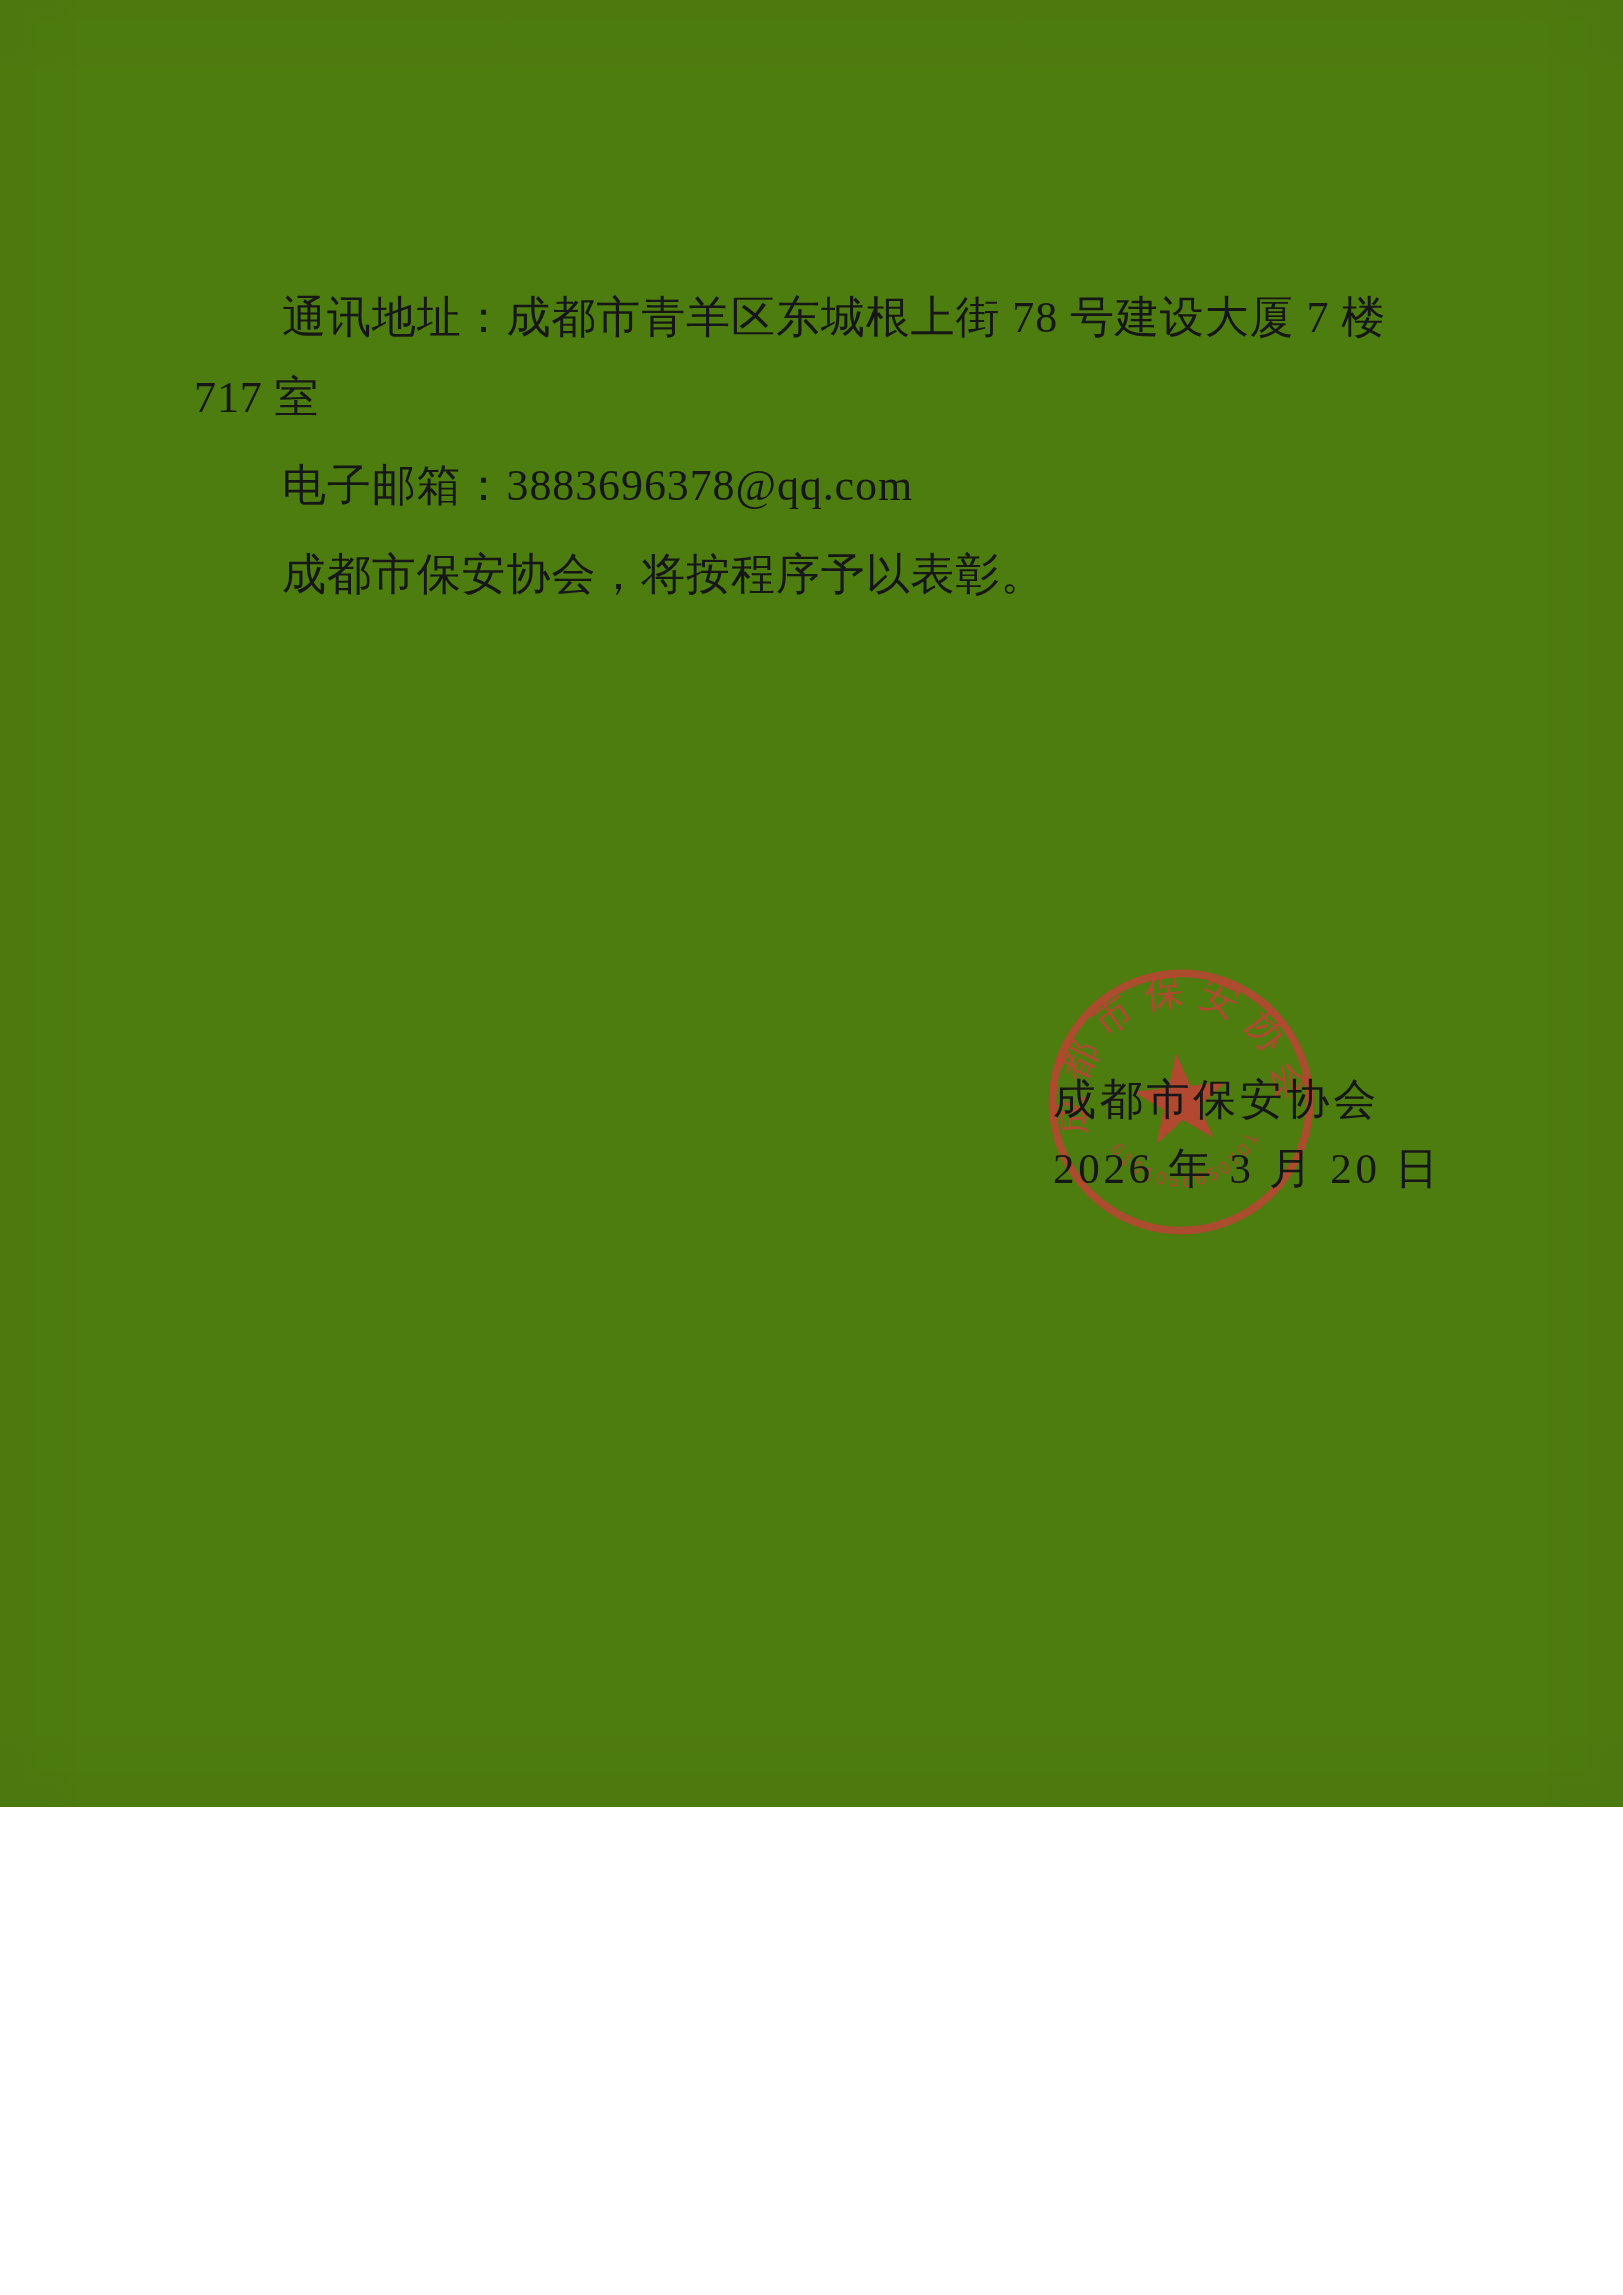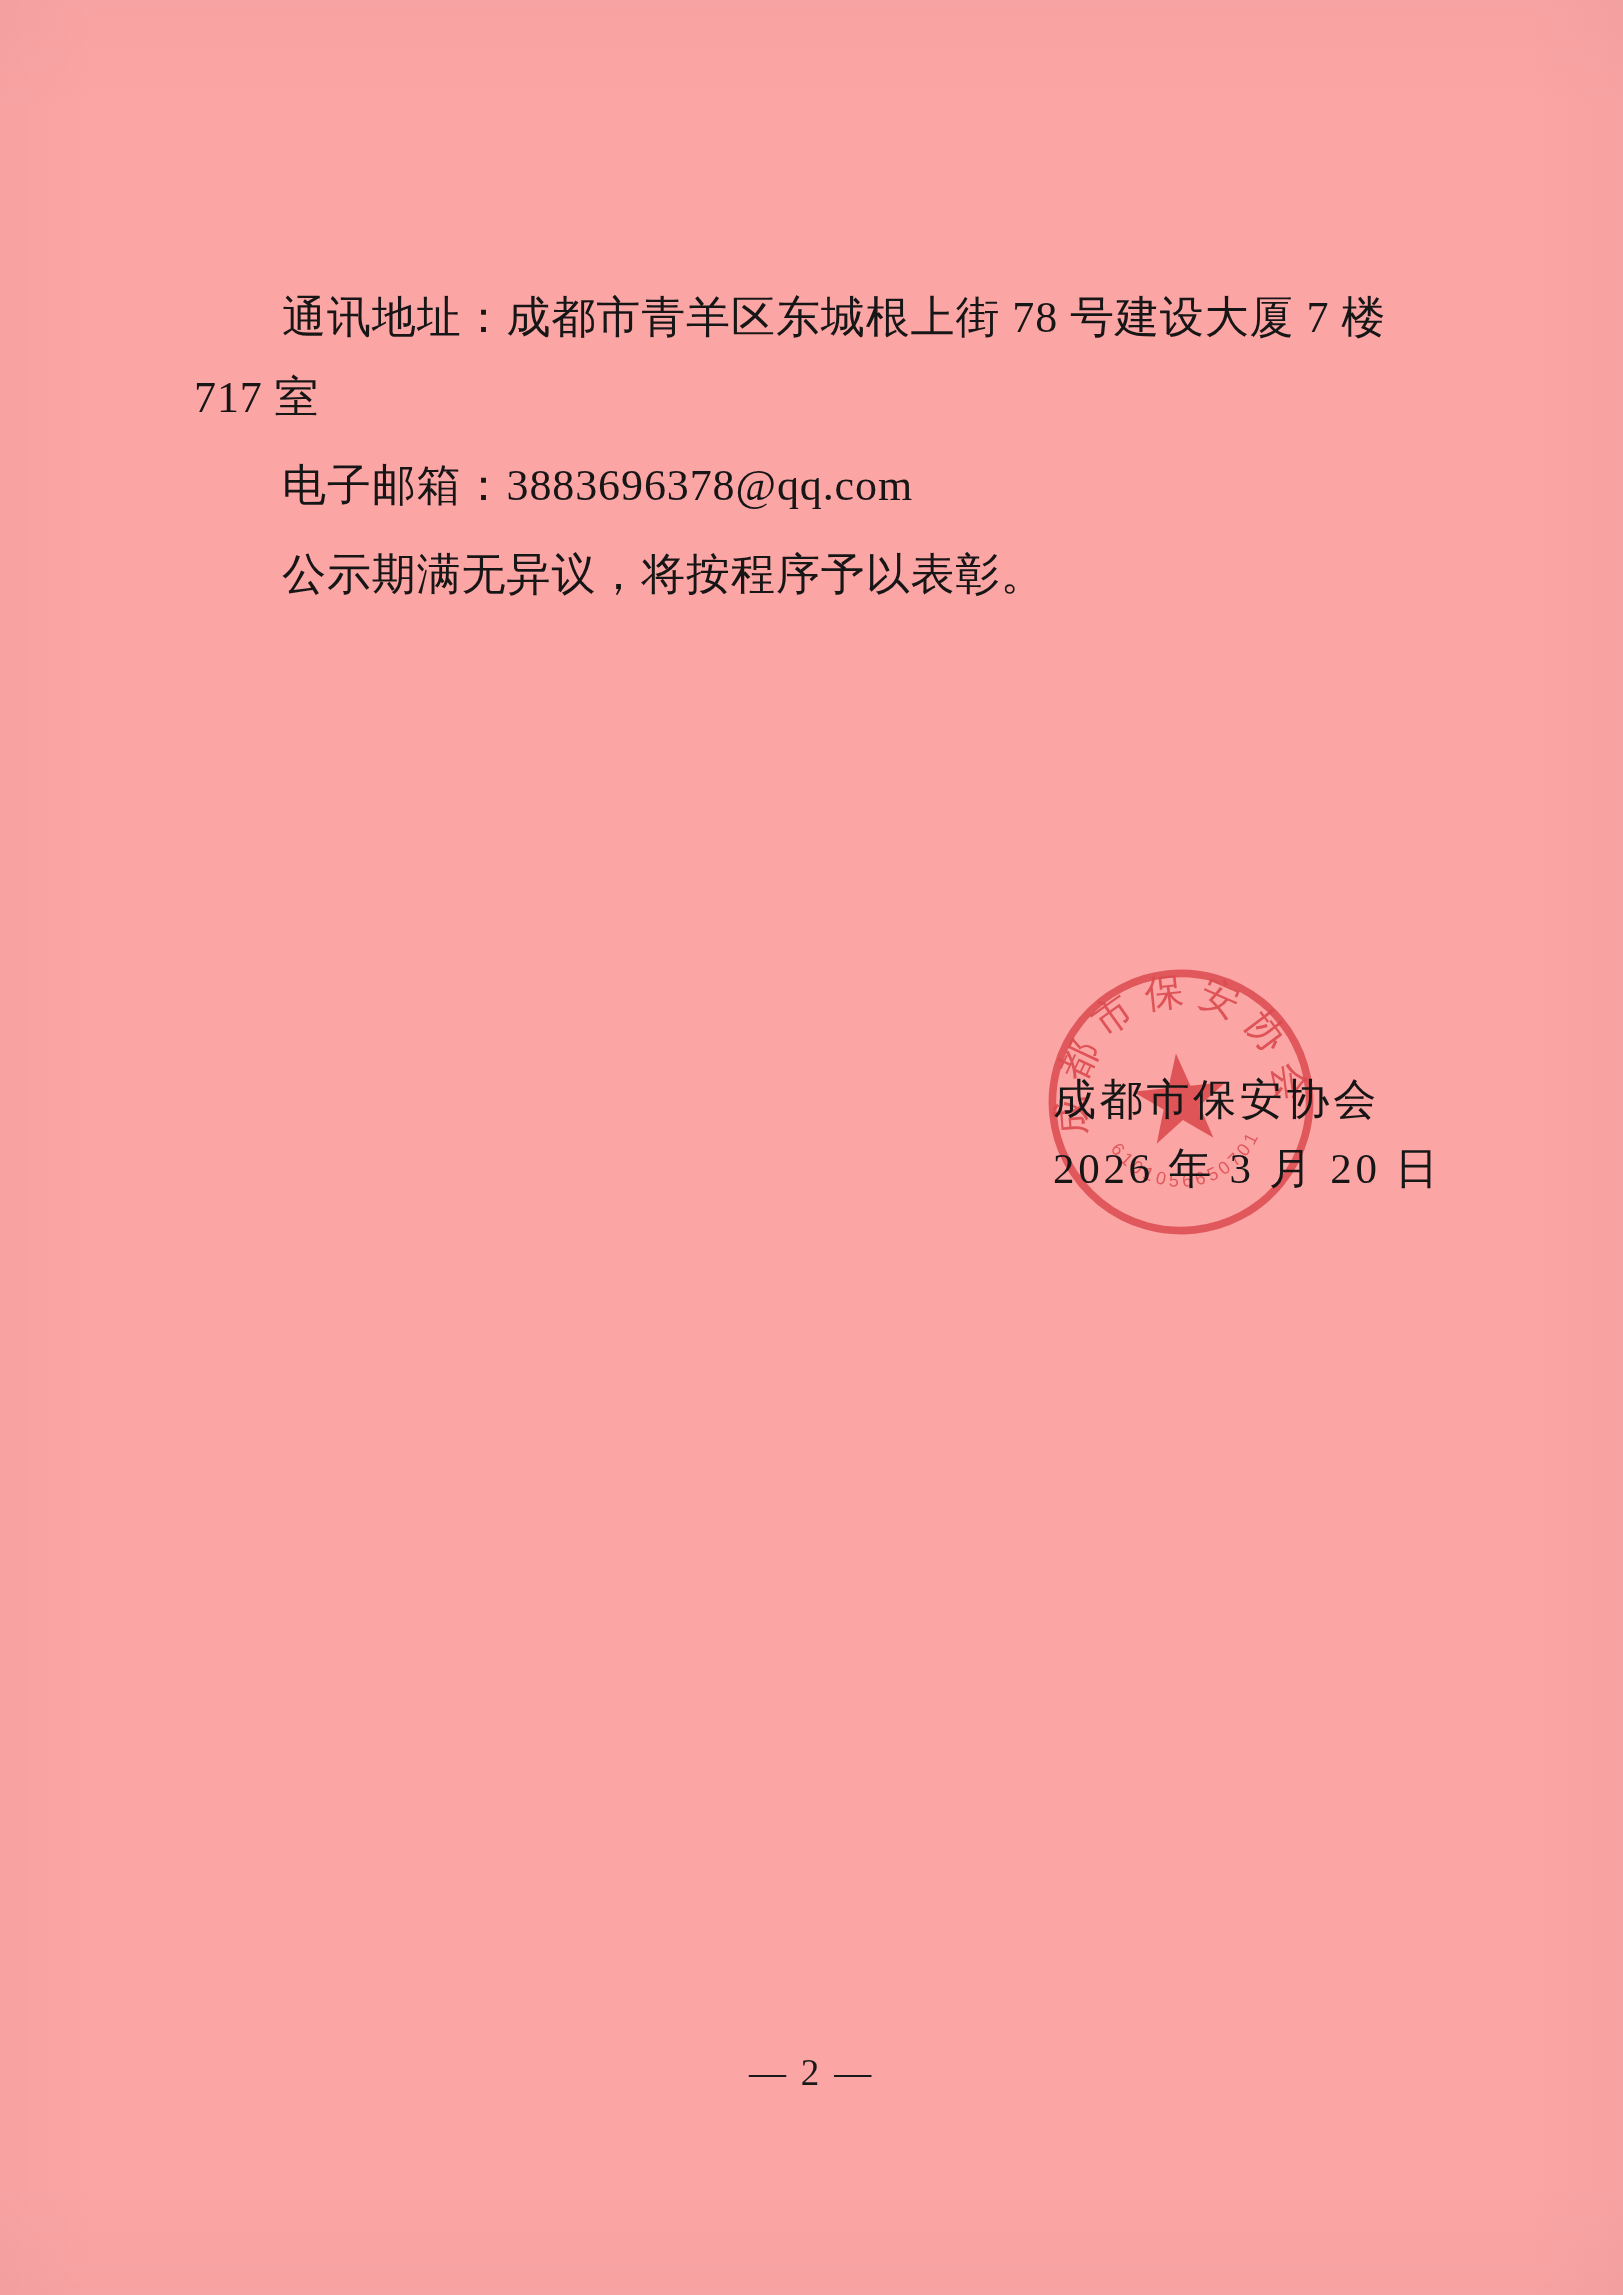--- a/index.html
+++ b/index.html
@@ -7,22 +7,22 @@
     padding: 0;
     background: #ffffff;
   }
   body {
     font-family: "Liberation Serif", "DejaVu Serif", serif;
     color: #1a1a1a;
   }
   .page {
     position: relative;
     width: 1623px;
-    height: 2295px;
-    background: #fca5a5;
+    height: 1807px;
+    background: #4d7c0f;
     overflow: hidden;
   }
   
   .scan-tint {
     position: absolute;
     inset: 0;
     background:
       linear-gradient(90deg, rgba(0,0,0,0.018) 0%, rgba(0,0,0,0) 6%, rgba(0,0,0,0) 94%, rgba(0,0,0,0.02) 100%),
       linear-gradient(180deg, rgba(0,0,0,0.015) 0%, rgba(0,0,0,0) 5%, rgba(0,0,0,0) 95%, rgba(0,0,0,0.02) 100%);
     pointer-events: none;
@@ -92,21 +92,21 @@
 <div class="page">
 
   <div class="scan-tint"></div>
 
   <div class="content">
 
     <p class="para indent">通讯地址：成都市青羊区东城根上街 78 号建设大厦 7 楼 717 室</p>
     <div class="gap-small"></div>
     <p class="para indent">电子邮箱：3883696378@qq.com</p>
     <div class="gap-small"></div>
-    <p class="para indent">公示期满无异议，将按程序予以表彰。</p>
+    <p class="para indent">成都市保安协会，将按程序予以表彰。</p>
     <div class="gap-big"></div>
 
   </div>
 
   <div class="seal">
     <svg viewBox="0 0 400 400" xmlns="http://www.w3.org/2000/svg">
       <defs>
         <path id="arcTop" d="M 60,200 A 140,140 0 0 1 340,200" fill="none"></path>
         <path id="arcBottom" d="M 78,200 A 122,122 0 0 0 322,200" fill="none"></path>
       </defs>

